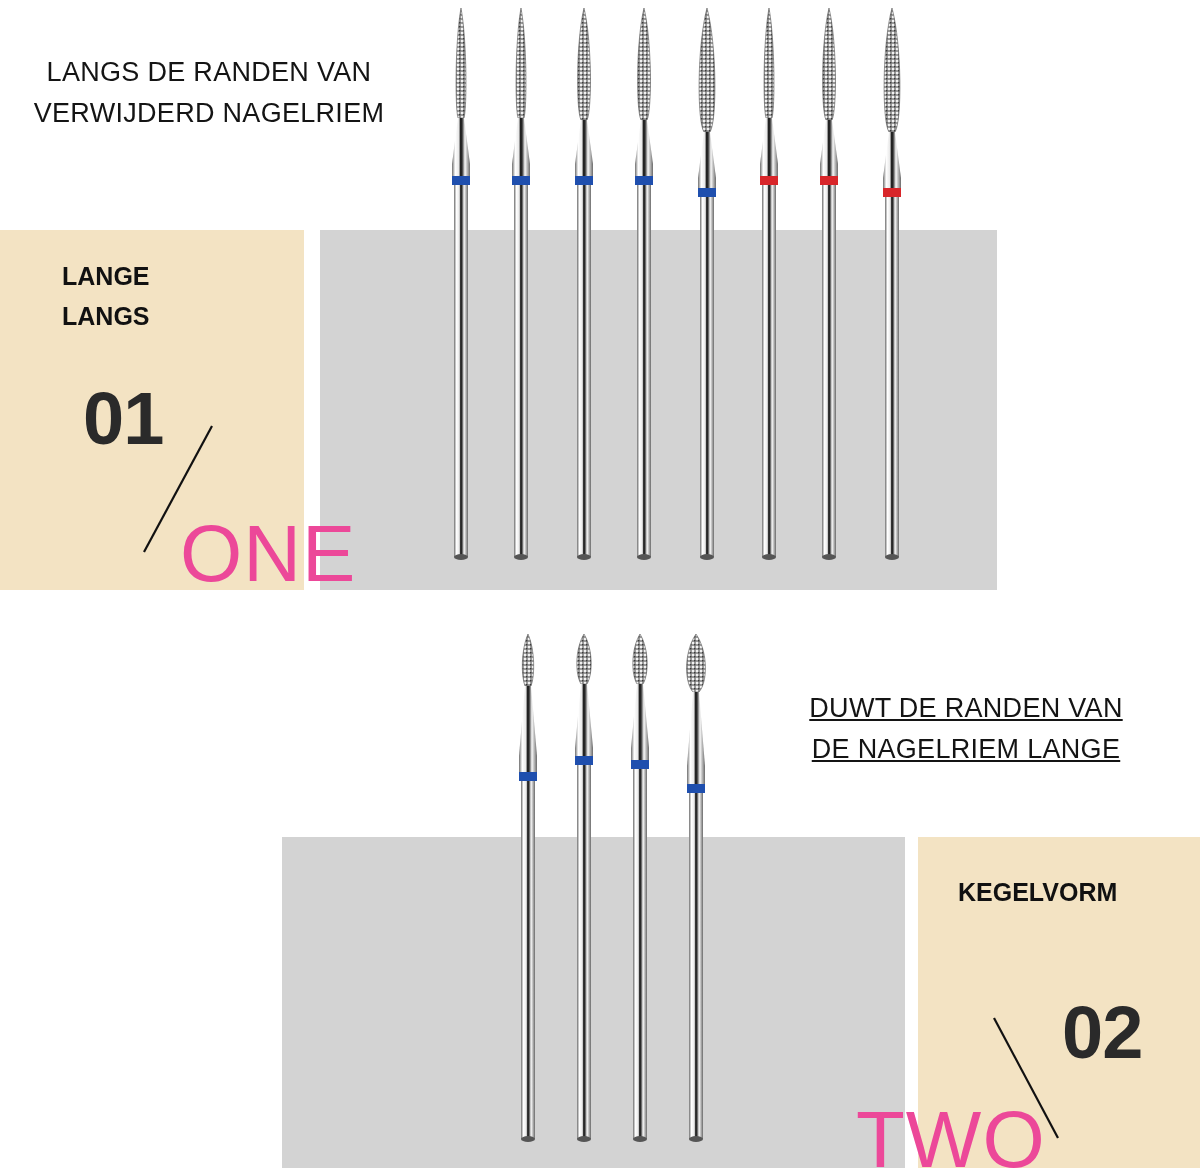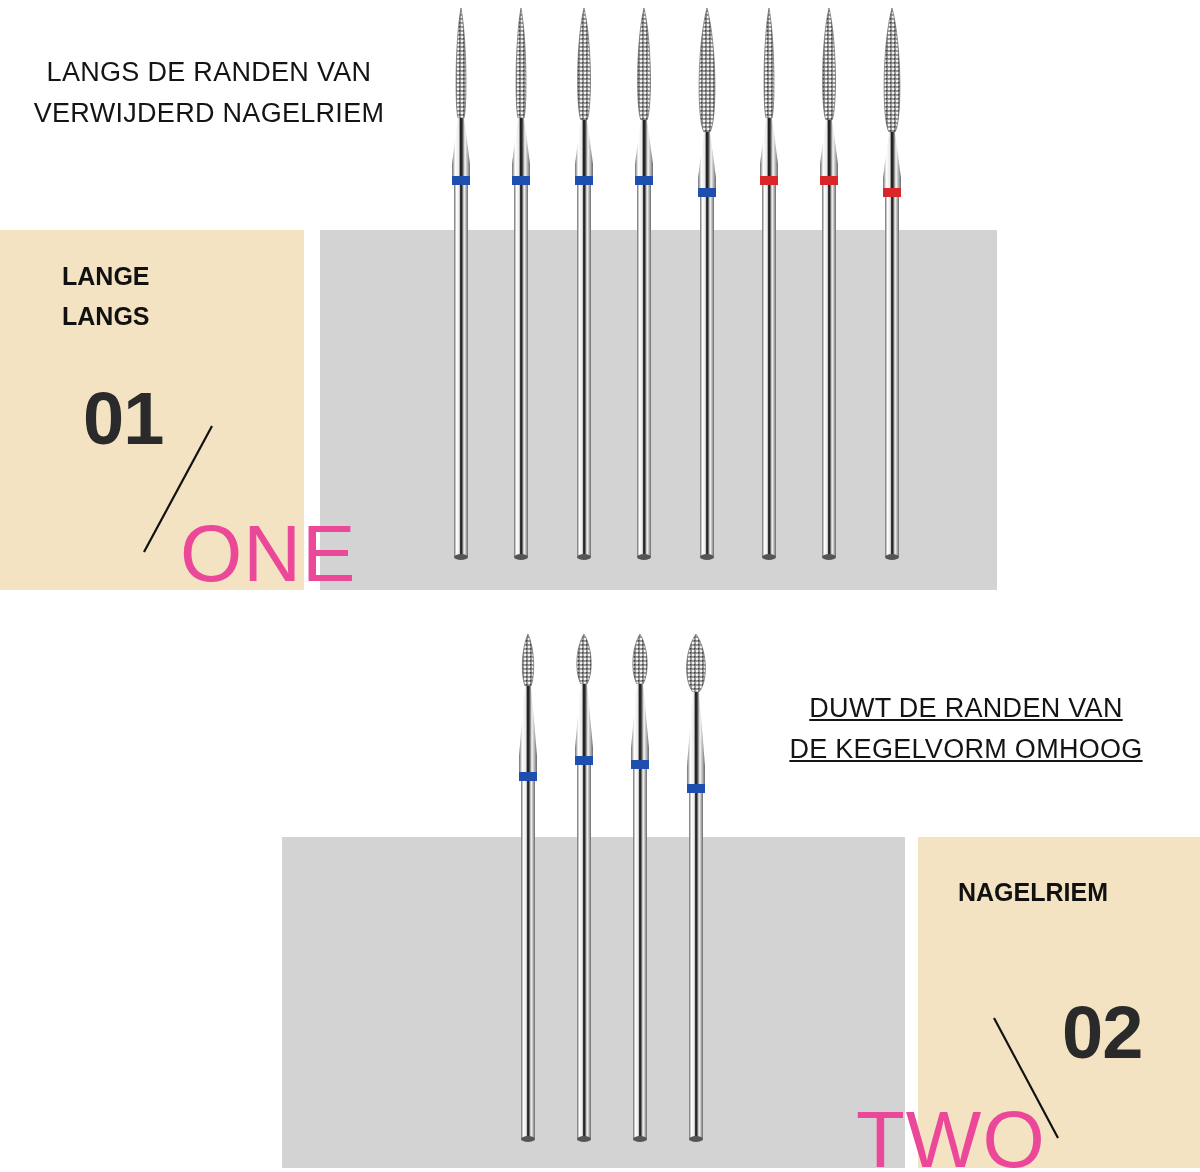--- a/index.html
+++ b/index.html
@@ -250,28 +250,28 @@
   <path d="M17 128 L 23 128 L 29 174 L 29 184 L 11 184 L 11 174 Z" fill="url(#g7m)"></path>
   <rect x="11" y="184" width="18" height="9" fill="#d8262a"></rect>
   <rect x="13" y="193" width="14" height="360" rx="0" fill="url(#g7m)"></rect>
   <ellipse cx="20" cy="553" rx="7" ry="3" fill="#555"></ellipse>
 </svg>
     </div>
   </div>
 
 <div class="caption" style="left:766px; top:688px; width:400px;text-decoration:underline;">
   <div>DUWT DE RANDEN VAN</div>
-  <div>DE KEGELVORM OMHOOG</div>
+  <div>DE NAGELRIEM LANGE</div>
 </div>
 
 <div class="block gray" style="left:282px; top:837px; width:623px; height:331px;"></div>
 <div class="block beige" style="left:918px; top:837px; width:282px; height:331px;"></div>
 
 <div class="label" style="left:958px; top:872px; width:200px;">
-  <div>NAGELRIEM</div>
+  <div>KEGELVORM</div>
 </div>
 
 <div class="num" style="left:1062px; top:990px;">02</div>
 <svg class="slash" style="left:990px; top:1014px;" width="80" height="130">
   <line x1="4" y1="4" x2="68" y2="124" stroke="#111" stroke-width="2.2"></line>
 </svg>
 <div class="word" style="left:856px; top:1100px;">TWO</div>
 
 <div id="burs-two">
     <div class="bur" style="left: 508px; top: 630px;">

